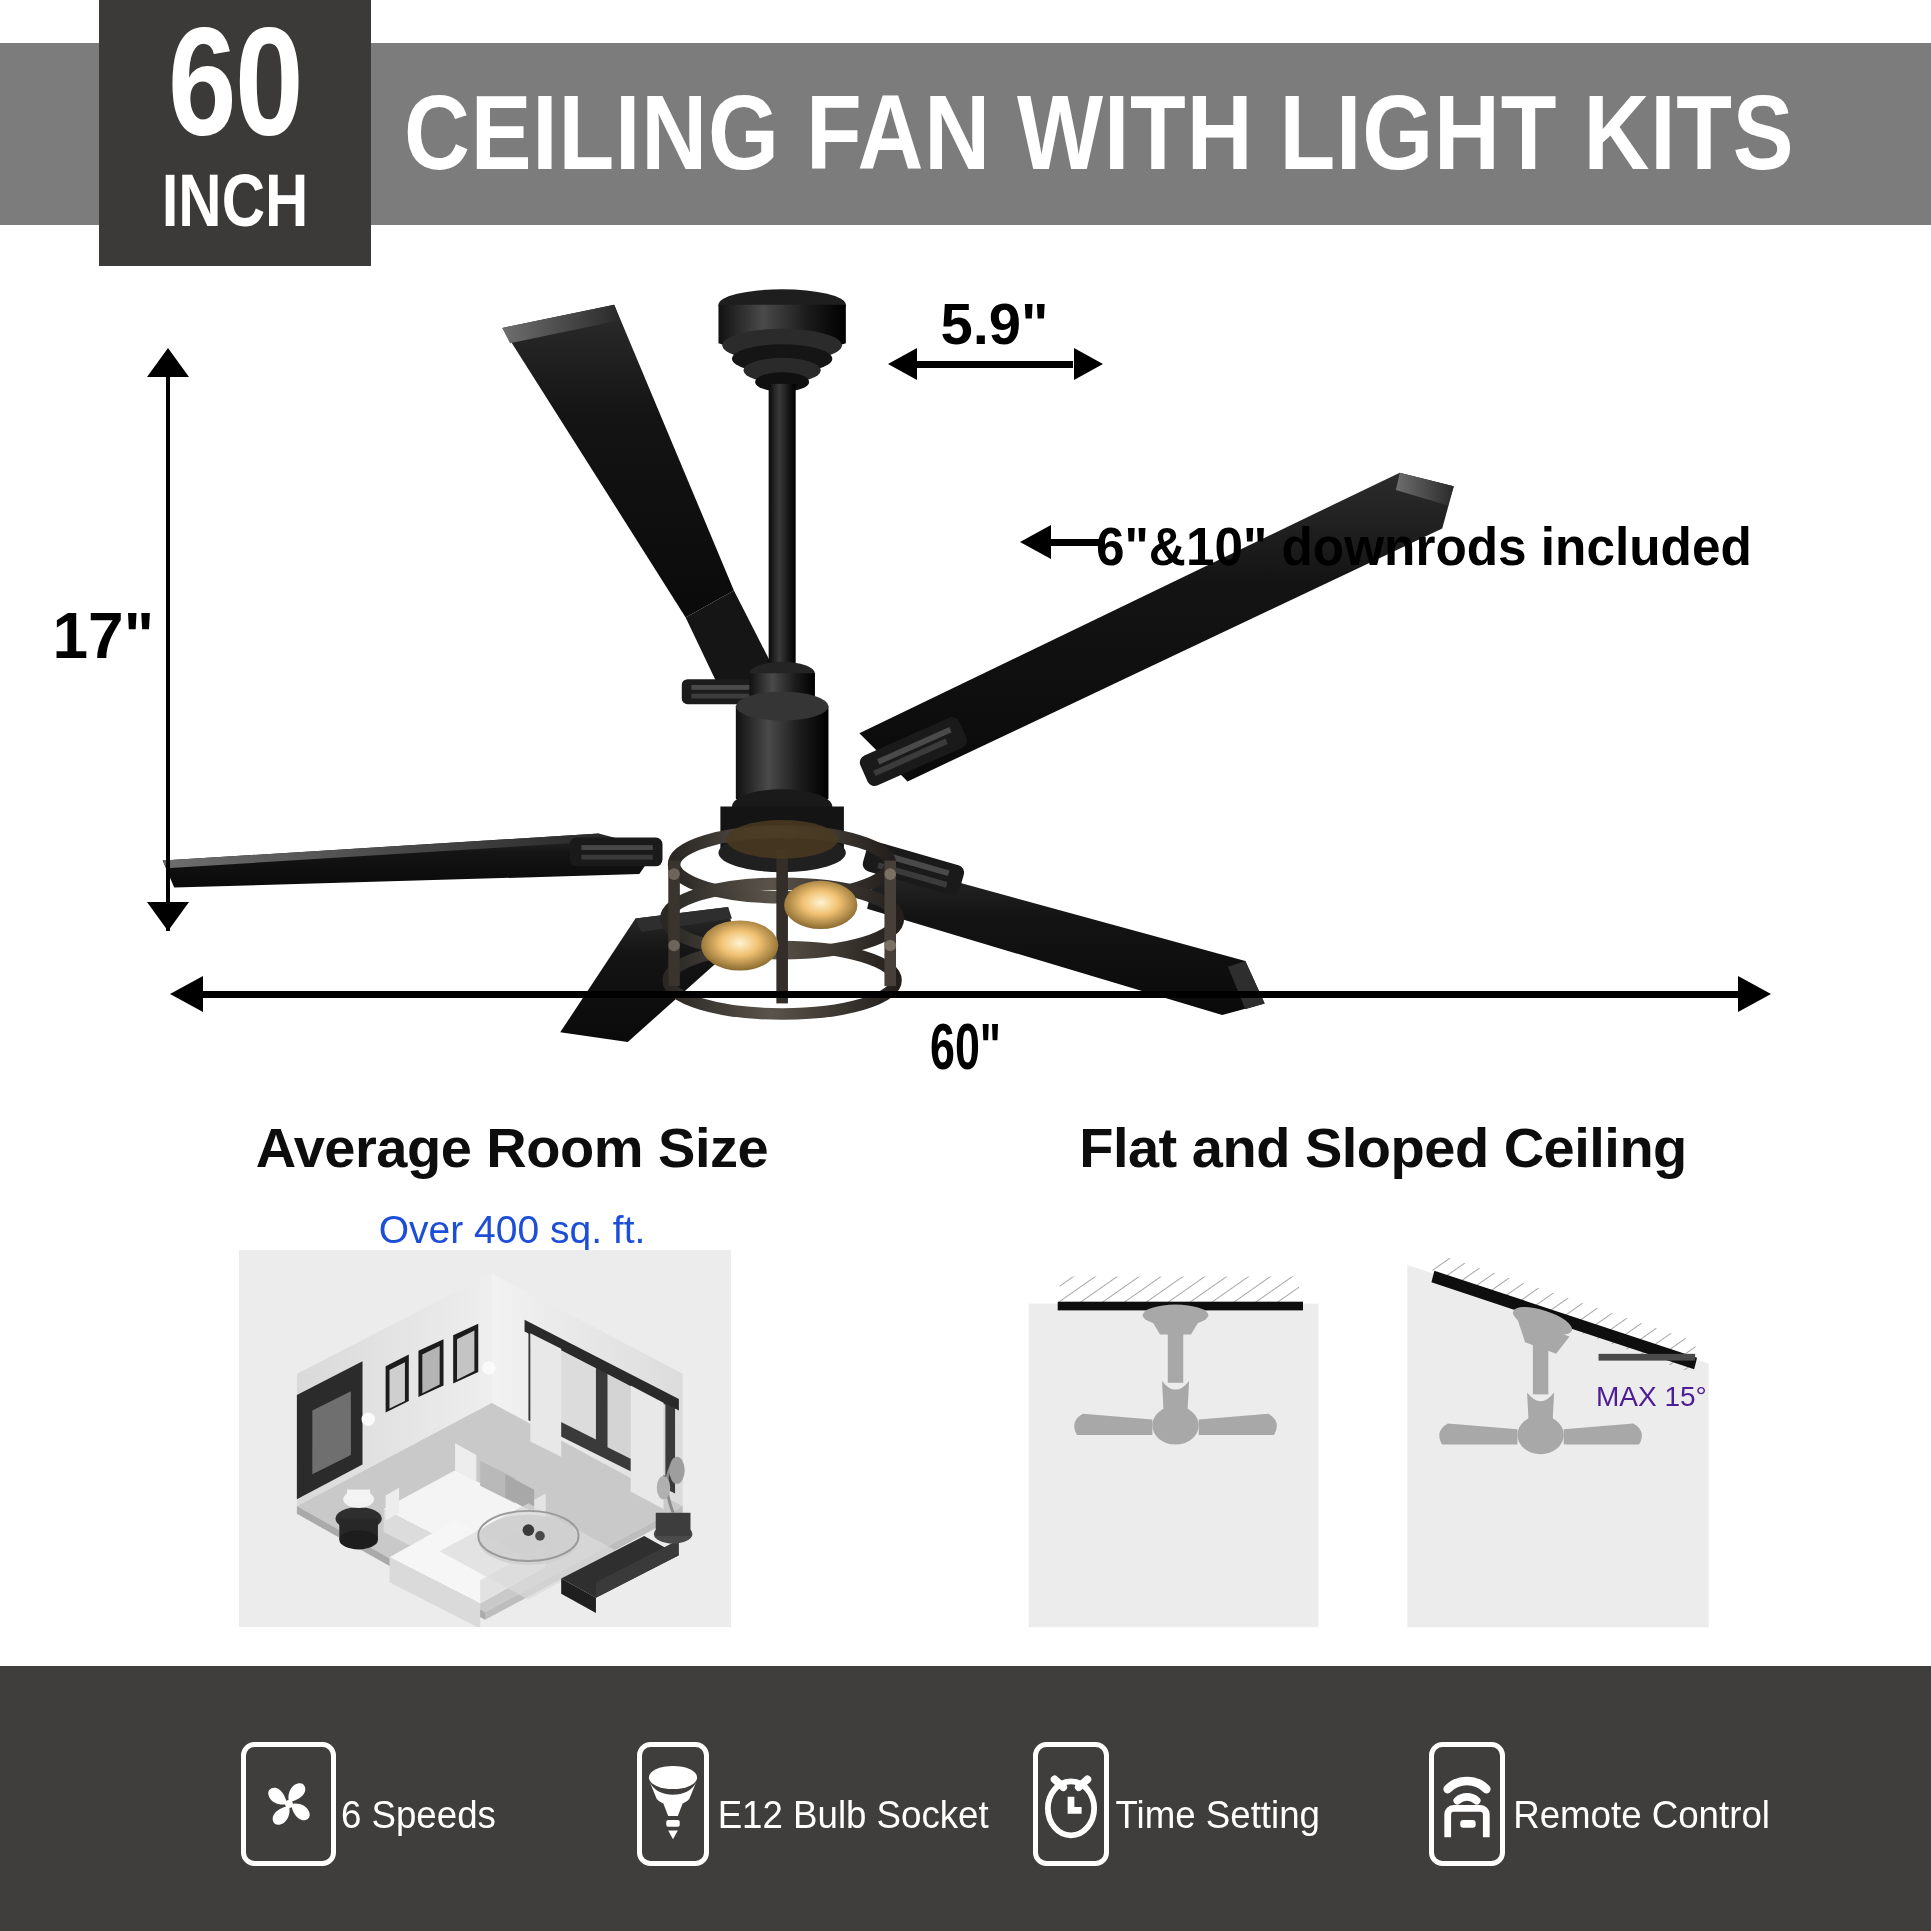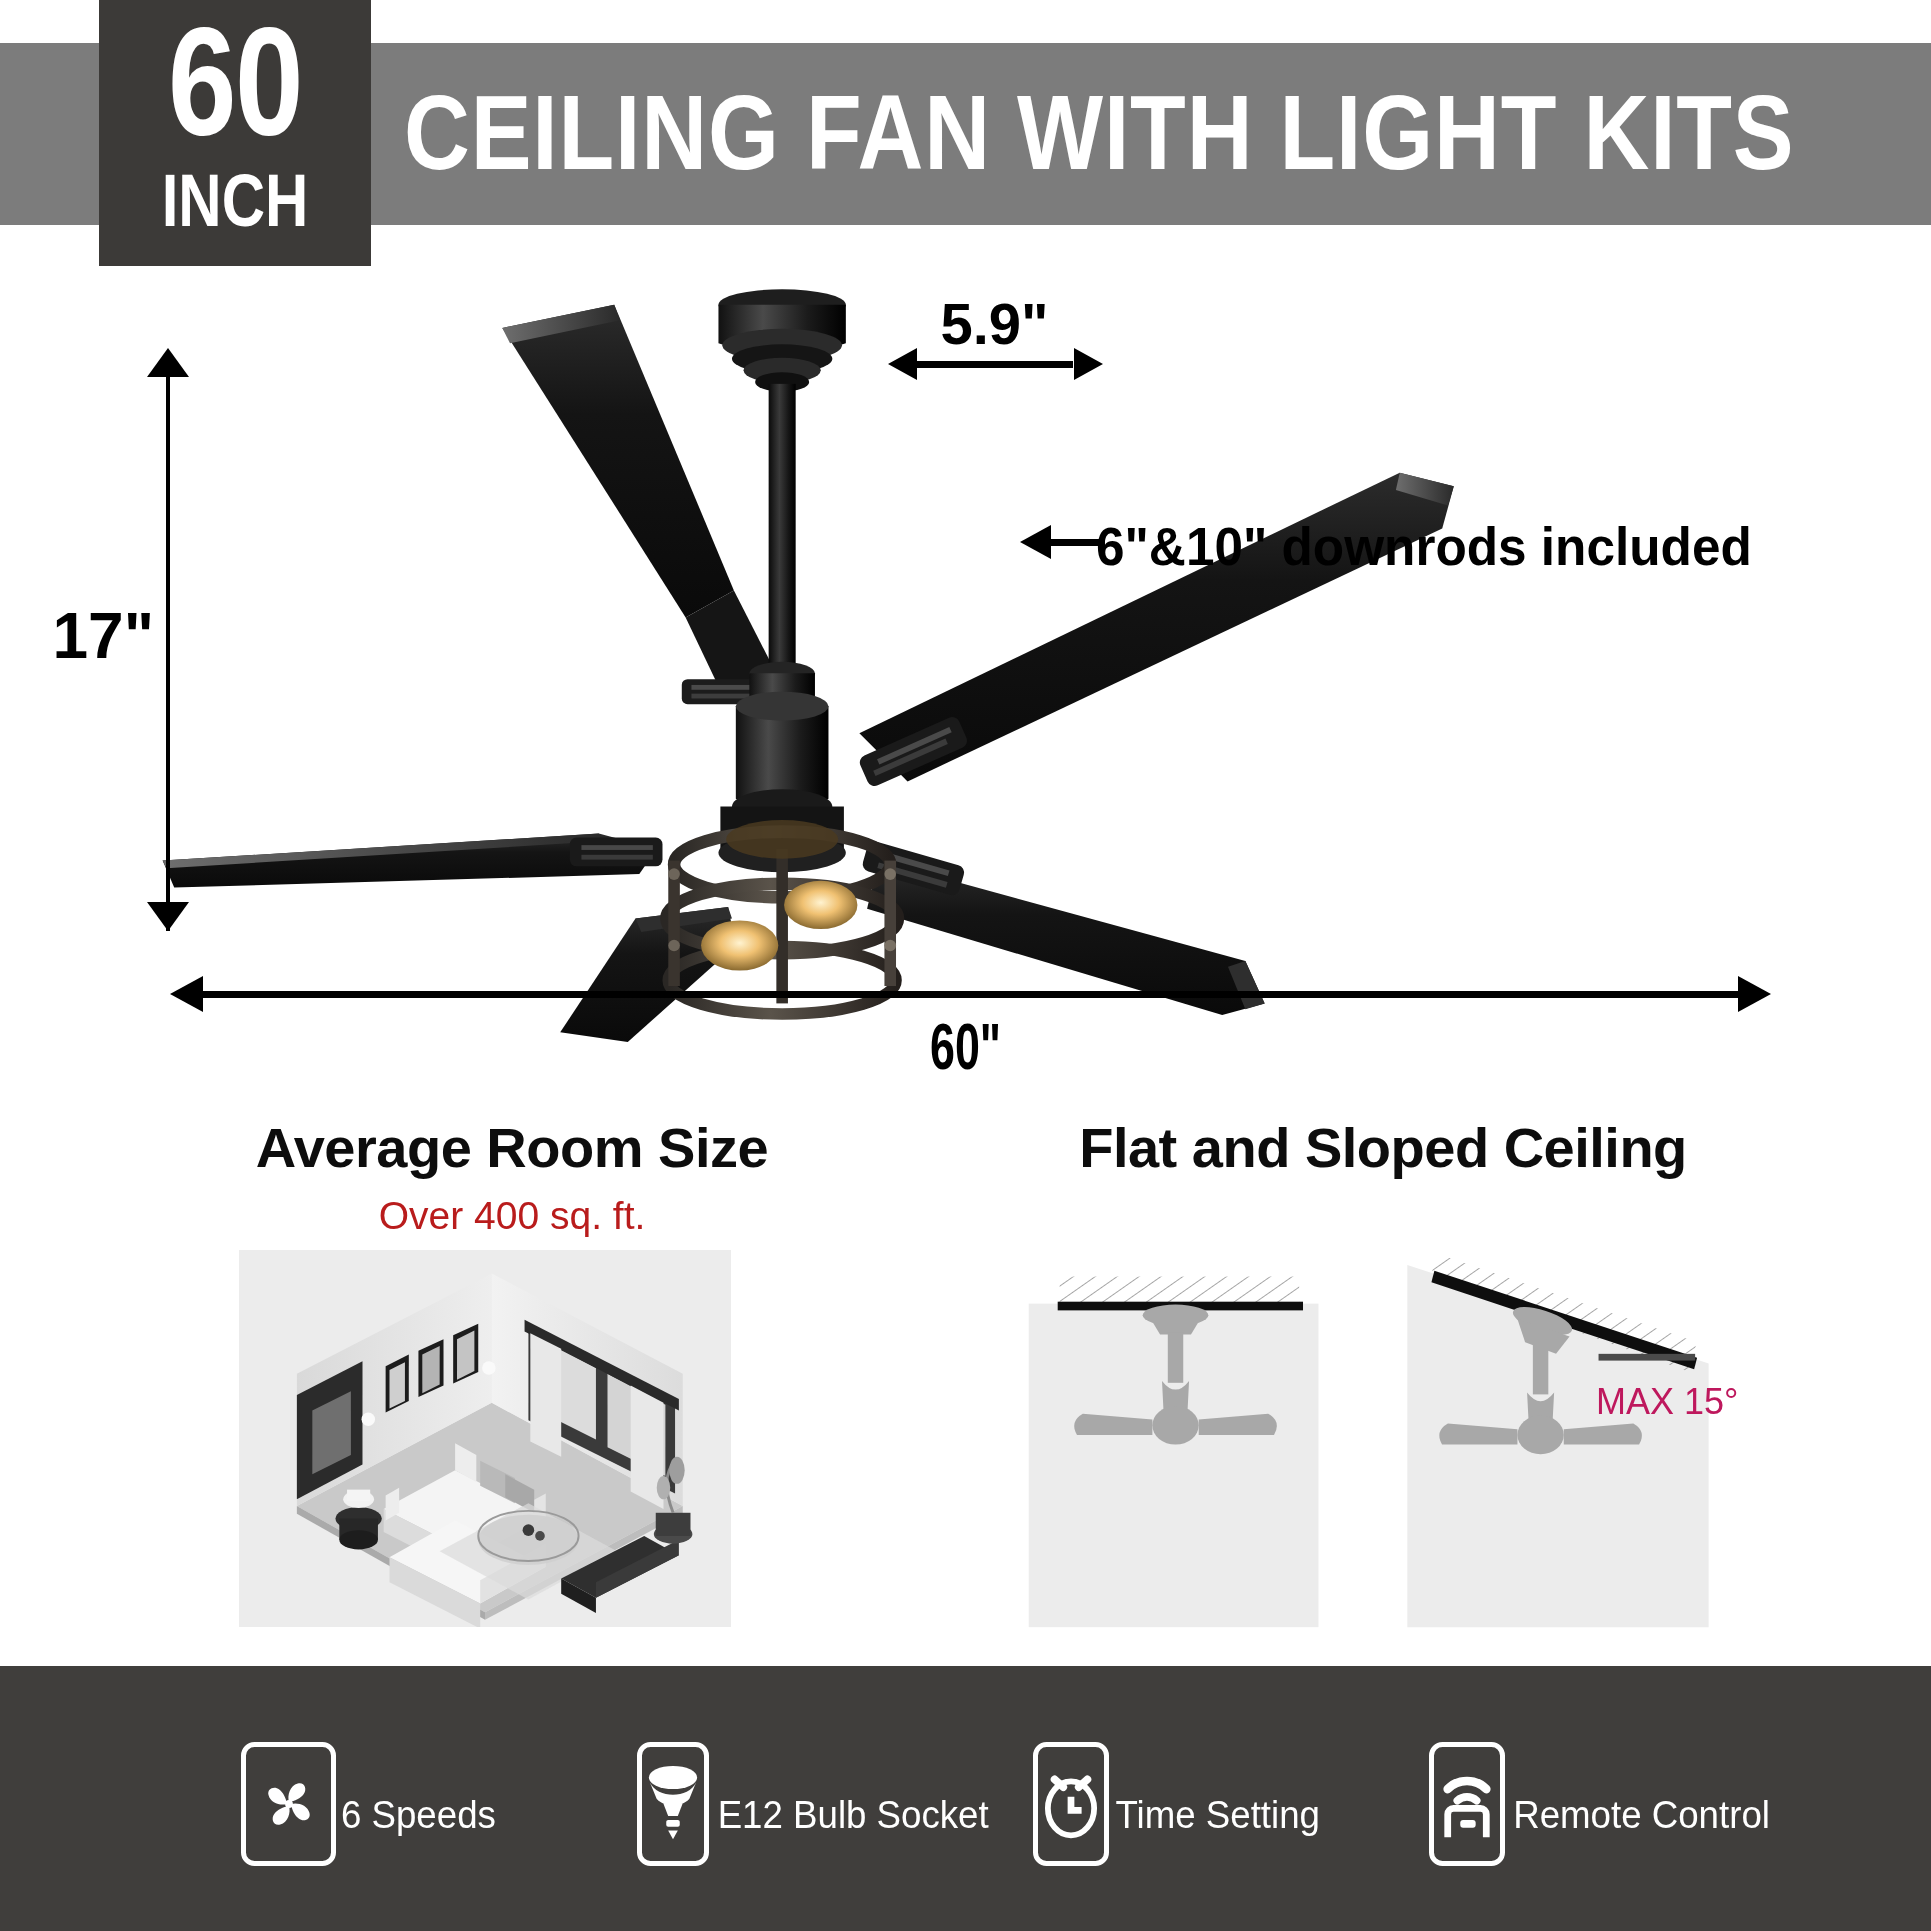--- a/index.html
+++ b/index.html
@@ -74,21 +74,21 @@
     text-align:center; font-size:64px; font-weight:bold; color:#000;
     font-family:"Liberation Sans Narrow","Liberation Sans",sans-serif;
     transform:scaleX(0.70); transform-origin:center top; }
 
   .fan-svg { position:absolute; left:145px; top:270px; }
 
   
   .sec { position:absolute; }
   .sec-title { font-size:56px; font-weight:bold; color:#0d0d0d; text-align:center;
     font-family:"Liberation Sans",sans-serif; letter-spacing:-0.5px; }
-  .sec-sub { font-size:39px; color:#b91c1c; text-align:center; margin-top:14px;
+  .sec-sub { font-size:39px; color:#1d4ed8; text-align:center; margin-top:28px;
     font-family:"Liberation Sans",sans-serif; }
 
   .room-sec { left:145px; top:1115px; width:734px; }
   .room-img { position:absolute; left:94px; top:135px; width:492px; height:377px;
     background:#ececec; overflow:hidden; }
 
   .ceil-sec { left:968px; top:1115px; width:830px; }
   .ceil-panels { position:absolute; left:53px; top:121px; width:734px; height:396px; }
 
   
@@ -377,21 +377,21 @@
           <path d="M514 86 L568 104 L554 122 L522 110 Z" fill="#a8a8a8"></path>
           <rect x="530" y="112" width="16" height="52" fill="#a8a8a8"></rect>
           <path d="M524 162 Q538 180 552 162 L550 200 Q538 214 526 200 Z" fill="#a8a8a8"></path>
           <ellipse cx="538" cy="206" rx="24" ry="20" fill="#a8a8a8"></ellipse>
           <path d="M514 200 L442 194 Q428 202 436 216 L514 216 Z" fill="#a8a8a8"></path>
           <path d="M562 200 L634 194 Q648 202 640 216 L562 216 Z" fill="#a8a8a8"></path>
 
           <rect x="598" y="122" width="100" height="7" fill="#4a4a4a"></rect>
         </g>
       </svg>
-      <div style="position:absolute;left:575px;top:145px;font-size:36px;color:#be185d;
+      <div style="position:absolute;left:575px;top:145px;font-size:28px;color:#4c1d95;
                   font-family:'Liberation Sans Narrow','Liberation Sans',sans-serif;">MAX 15°</div>
     </div>
   </div>
 
   <div class="featbar">
     <div class="feat-row">
 
       <div class="feat">
         <div class="feat-box">
           <svg width="70" height="70" viewBox="0 0 72 72" fill="#fff">

